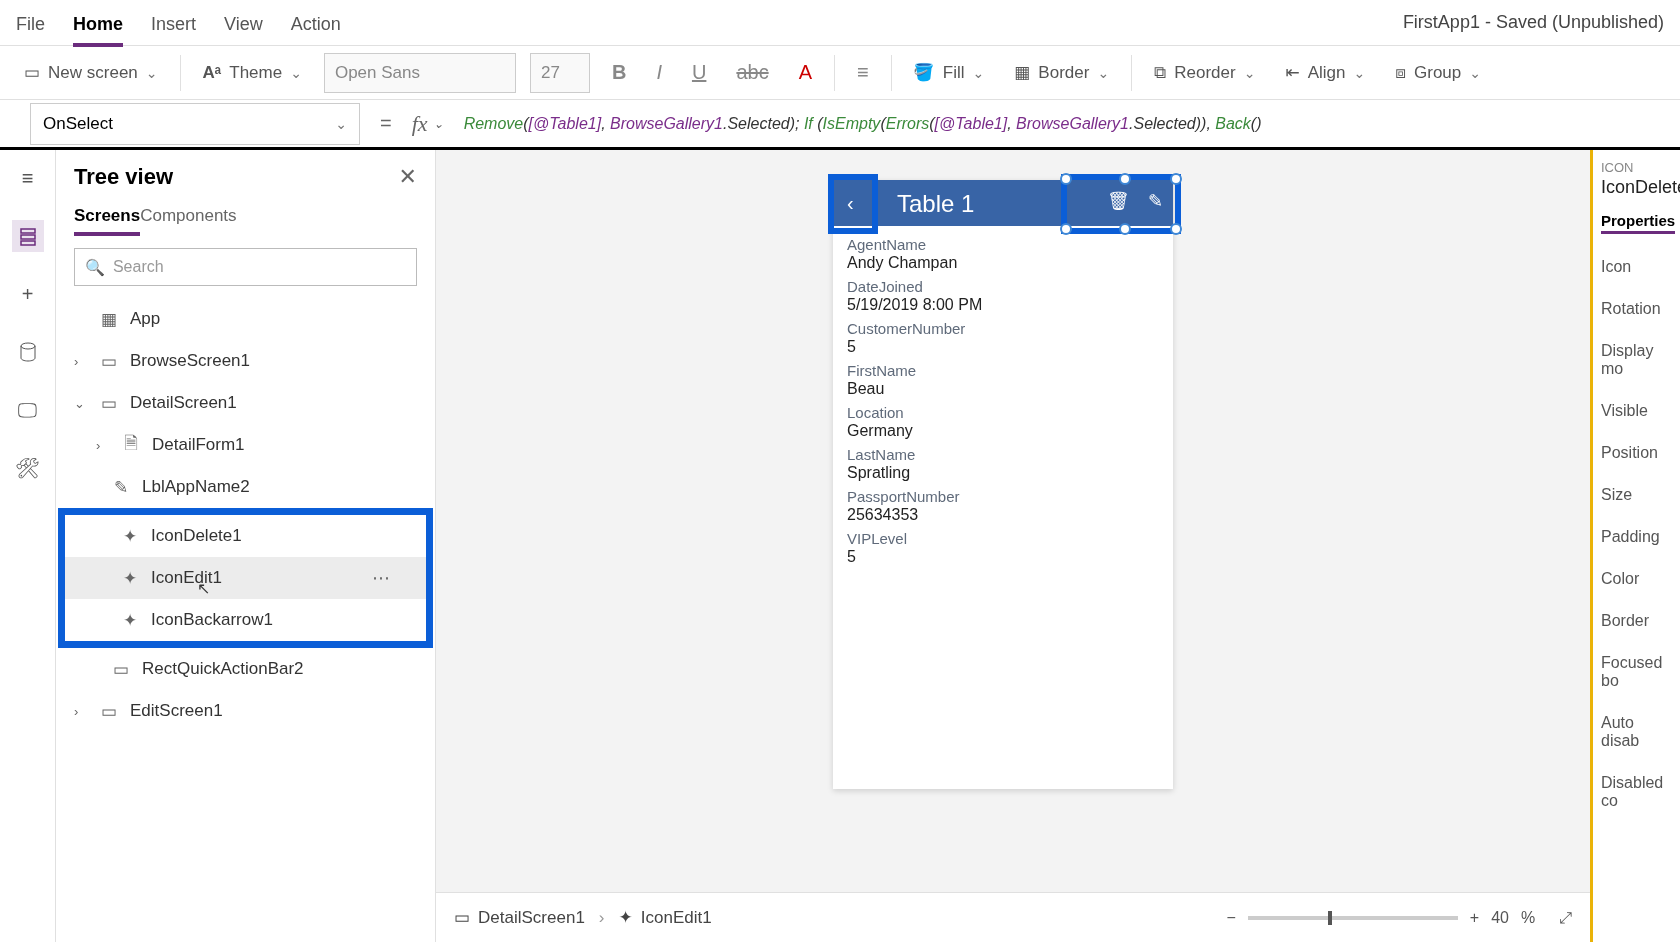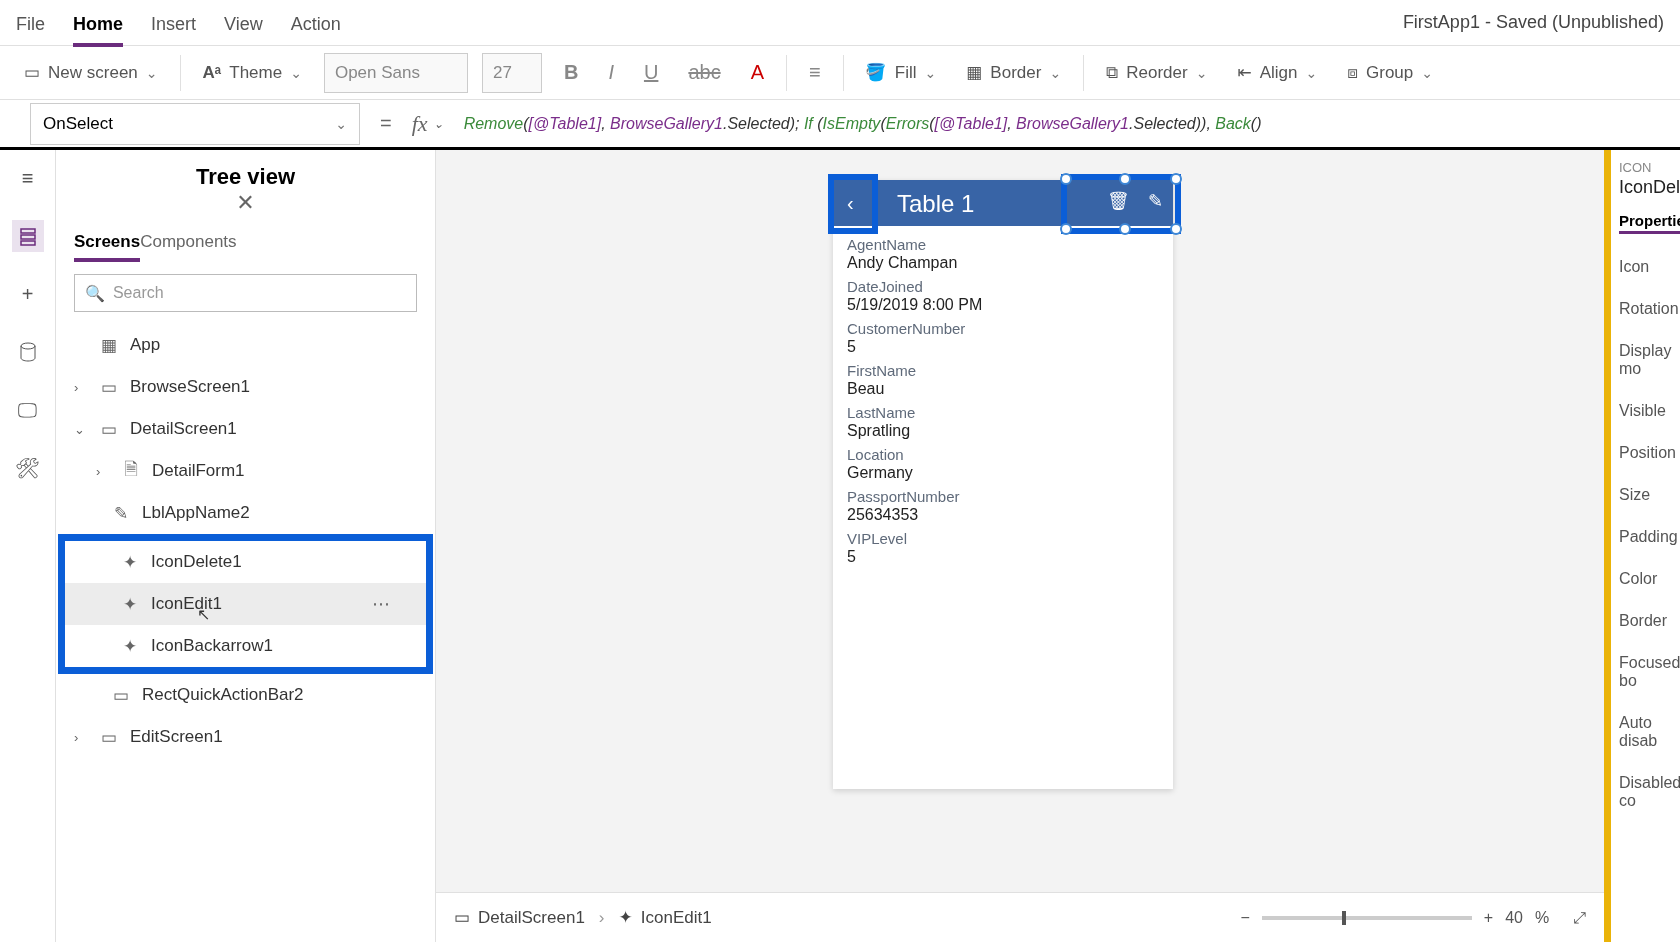--- a/index.html
+++ b/index.html
@@ -10,21 +10,21 @@
 .topbar .tabs { display: flex; gap: 28px; margin-top: 8px; }
 .topbar .tab { font-size: 18px; color: #555; cursor: pointer; padding: 8px 0; }
 .topbar .tab.active { color: #000; font-weight: 600; border-bottom: 4px solid #6b2c7d; }
 .topbar .title { margin-left: auto; font-size: 18px; color: #444; }
 
 
 .ribbon { display: flex; align-items: center; height: 54px; border-bottom: 1px solid #e0e0e0; padding: 0 16px; gap: 14px; }
 .ribbon .btn { display: flex; align-items: center; gap: 8px; font-size: 17px; color: #555; padding: 4px 8px; cursor: pointer; }
 .ribbon .sep { width: 1px; height: 36px; background: #e0e0e0; }
 .ribbon .font-input { border: 1px solid #ccc; height: 40px; padding: 0 10px; font-size: 17px; color: #888; background: #f9f9f9; }
-.ribbon .font-name { width: 144px; }
+.ribbon .font-name { width: 192px; }
 .ribbon .font-size { width: 60px; }
 .ribbon .icon-only { color: #888; font-size: 20px; }
 
 
 .formulabar { display: flex; align-items: center; height: 50px; border-bottom: 3px solid #000000; }
 .formulabar .prop-select { width: 330px; height: 42px; margin: 0 10px 0 30px; border: 1px solid #ccc; padding: 0 12px; font-size: 17px; display: flex; align-items: center; justify-content: space-between; background: #fff; }
 .formulabar .eq { font-size: 20px; color: #666; padding: 0 10px; }
 .formulabar .fx { font-style: italic; font-family: serif; font-size: 22px; color: #666; padding: 0 10px; display: flex; align-items: center; gap: 6px; }
 .formulabar .formula { font-family: Consolas, monospace; font-size: 16px; font-style: italic; white-space: nowrap; overflow: hidden; padding-left: 10px; flex: 1; }
 .tok-fn { color: #3a8a3a; font-style: italic; }
@@ -35,21 +35,21 @@
 
 
 .main { display: flex; height: calc(942px - 46px - 54px - 50px); }
 
 
 .rail { width: 56px; border-right: 1px solid #e0e0e0; display: flex; flex-direction: column; align-items: center; padding-top: 12px; gap: 26px; }
 .rail .rail-btn { width: 32px; height: 32px; display: flex; align-items: center; justify-content: center; color: #555; font-size: 20px; cursor: pointer; }
 
 
 .tree-panel { width: 380px; border-right: 1px solid #e0e0e0; background: #fff; display: flex; flex-direction: column; }
-.tree-head { display: flex; align-items: center; justify-content: space-between; padding: 14px 18px 4px 18px; flex-direction: column; }
+.tree-head { display: flex; align-items: center; justify-content: space-between; padding: 14px 18px 4px 18px; }
 .tree-head h2 { font-size: 22px; font-weight: 600; }
 .tree-tabs { display: flex; padding: 6px 18px 0 18px; }
 .tree-tabs .ttab { font-size: 17px; color: #666; padding: 6px 0; cursor: pointer; }
 .tree-tabs .ttab.active { color: #000; font-weight: 600; border-bottom: 4px solid #6b2c7d; }
 .tree-search { margin: 12px 18px; border: 1px solid #bbb; height: 38px; display: flex; align-items: center; padding: 0 10px; gap: 8px; color: #999; }
 .tree-items { flex: 1; overflow: auto; }
 .tree-row { display: flex; align-items: center; height: 42px; padding-left: 18px; gap: 10px; font-size: 17px; color: #333; cursor: pointer; position: relative; }
 .tree-row.hover { background: #ececec; }
 .tree-row .chev { width: 14px; color: #666; font-size: 13px; }
 .tree-row .ticon { width: 22px; height: 22px; display: flex; align-items: center; justify-content: center; color: #666; }
@@ -76,21 +76,21 @@
 
 
 .canvas-footer { position: absolute; bottom: 0; left: 0; right: 0; height: 50px; border-top: 1px solid #e0e0e0; background: #fff; display: flex; align-items: center; padding: 0 18px; gap: 8px; }
 .crumb { display: flex; align-items: center; gap: 8px; font-size: 17px; color: #444; }
 .crumb .sep-chev { color: #999; margin: 0 6px; }
 .zoom-ctrl { margin-left: auto; display: flex; align-items: center; gap: 12px; color: #555; }
 .zoom-slider { width: 210px; height: 4px; background: #ccc; position: relative; }
 .zoom-slider .thumb { position: absolute; top: -5px; left: 38%; width: 4px; height: 14px; background: #555; }
 
 
-.props { width: 76px; border-left: 7px solid #eab308; padding: 10px 8px; font-size: 15px; color: #555; }
+.props { width: 90px; border-left: 3px solid #eab308; padding: 10px 8px; font-size: 15px; color: #555; }
 .props .kind { font-size: 13px; color: #888; }
 .props .name { font-size: 18px; color: #222; margin-top: 2px; }
 .props .ptab { margin-top: 14px; font-weight: 600; color: #000; border-bottom: 3px solid #6b2c7d; display: inline-block; padding-bottom: 2px; }
 .props .prow { margin-top: 24px; font-size: 16px; }
 
 svg { display: block; }
 .chev-down::after { content: "⌄"; font-size: 14px; color: #777; }
 </style>
 </head>
 <body>
@@ -285,26 +285,26 @@
    </div>
           <div class="field">
      <div class="field-label">CustomerNumber</div>
      <div class="field-value">5</div>
    </div>
           <div class="field">
      <div class="field-label">FirstName</div>
      <div class="field-value">Beau</div>
    </div>
           <div class="field">
+     <div class="field-label">Location</div>
+     <div class="field-value">Germany</div>
+   </div>
+          <div class="field">
      <div class="field-label">LastName</div>
      <div class="field-value">Spratling</div>
-   </div>
-          <div class="field">
-     <div class="field-label">Location</div>
-     <div class="field-value">Germany</div>
    </div>
           <div class="field">
      <div class="field-label">PassportNumber</div>
      <div class="field-value">25634353</div>
    </div>
           <div class="field">
      <div class="field-label">VIPLevel</div>
      <div class="field-value">5</div>
    </div>
         </div>

